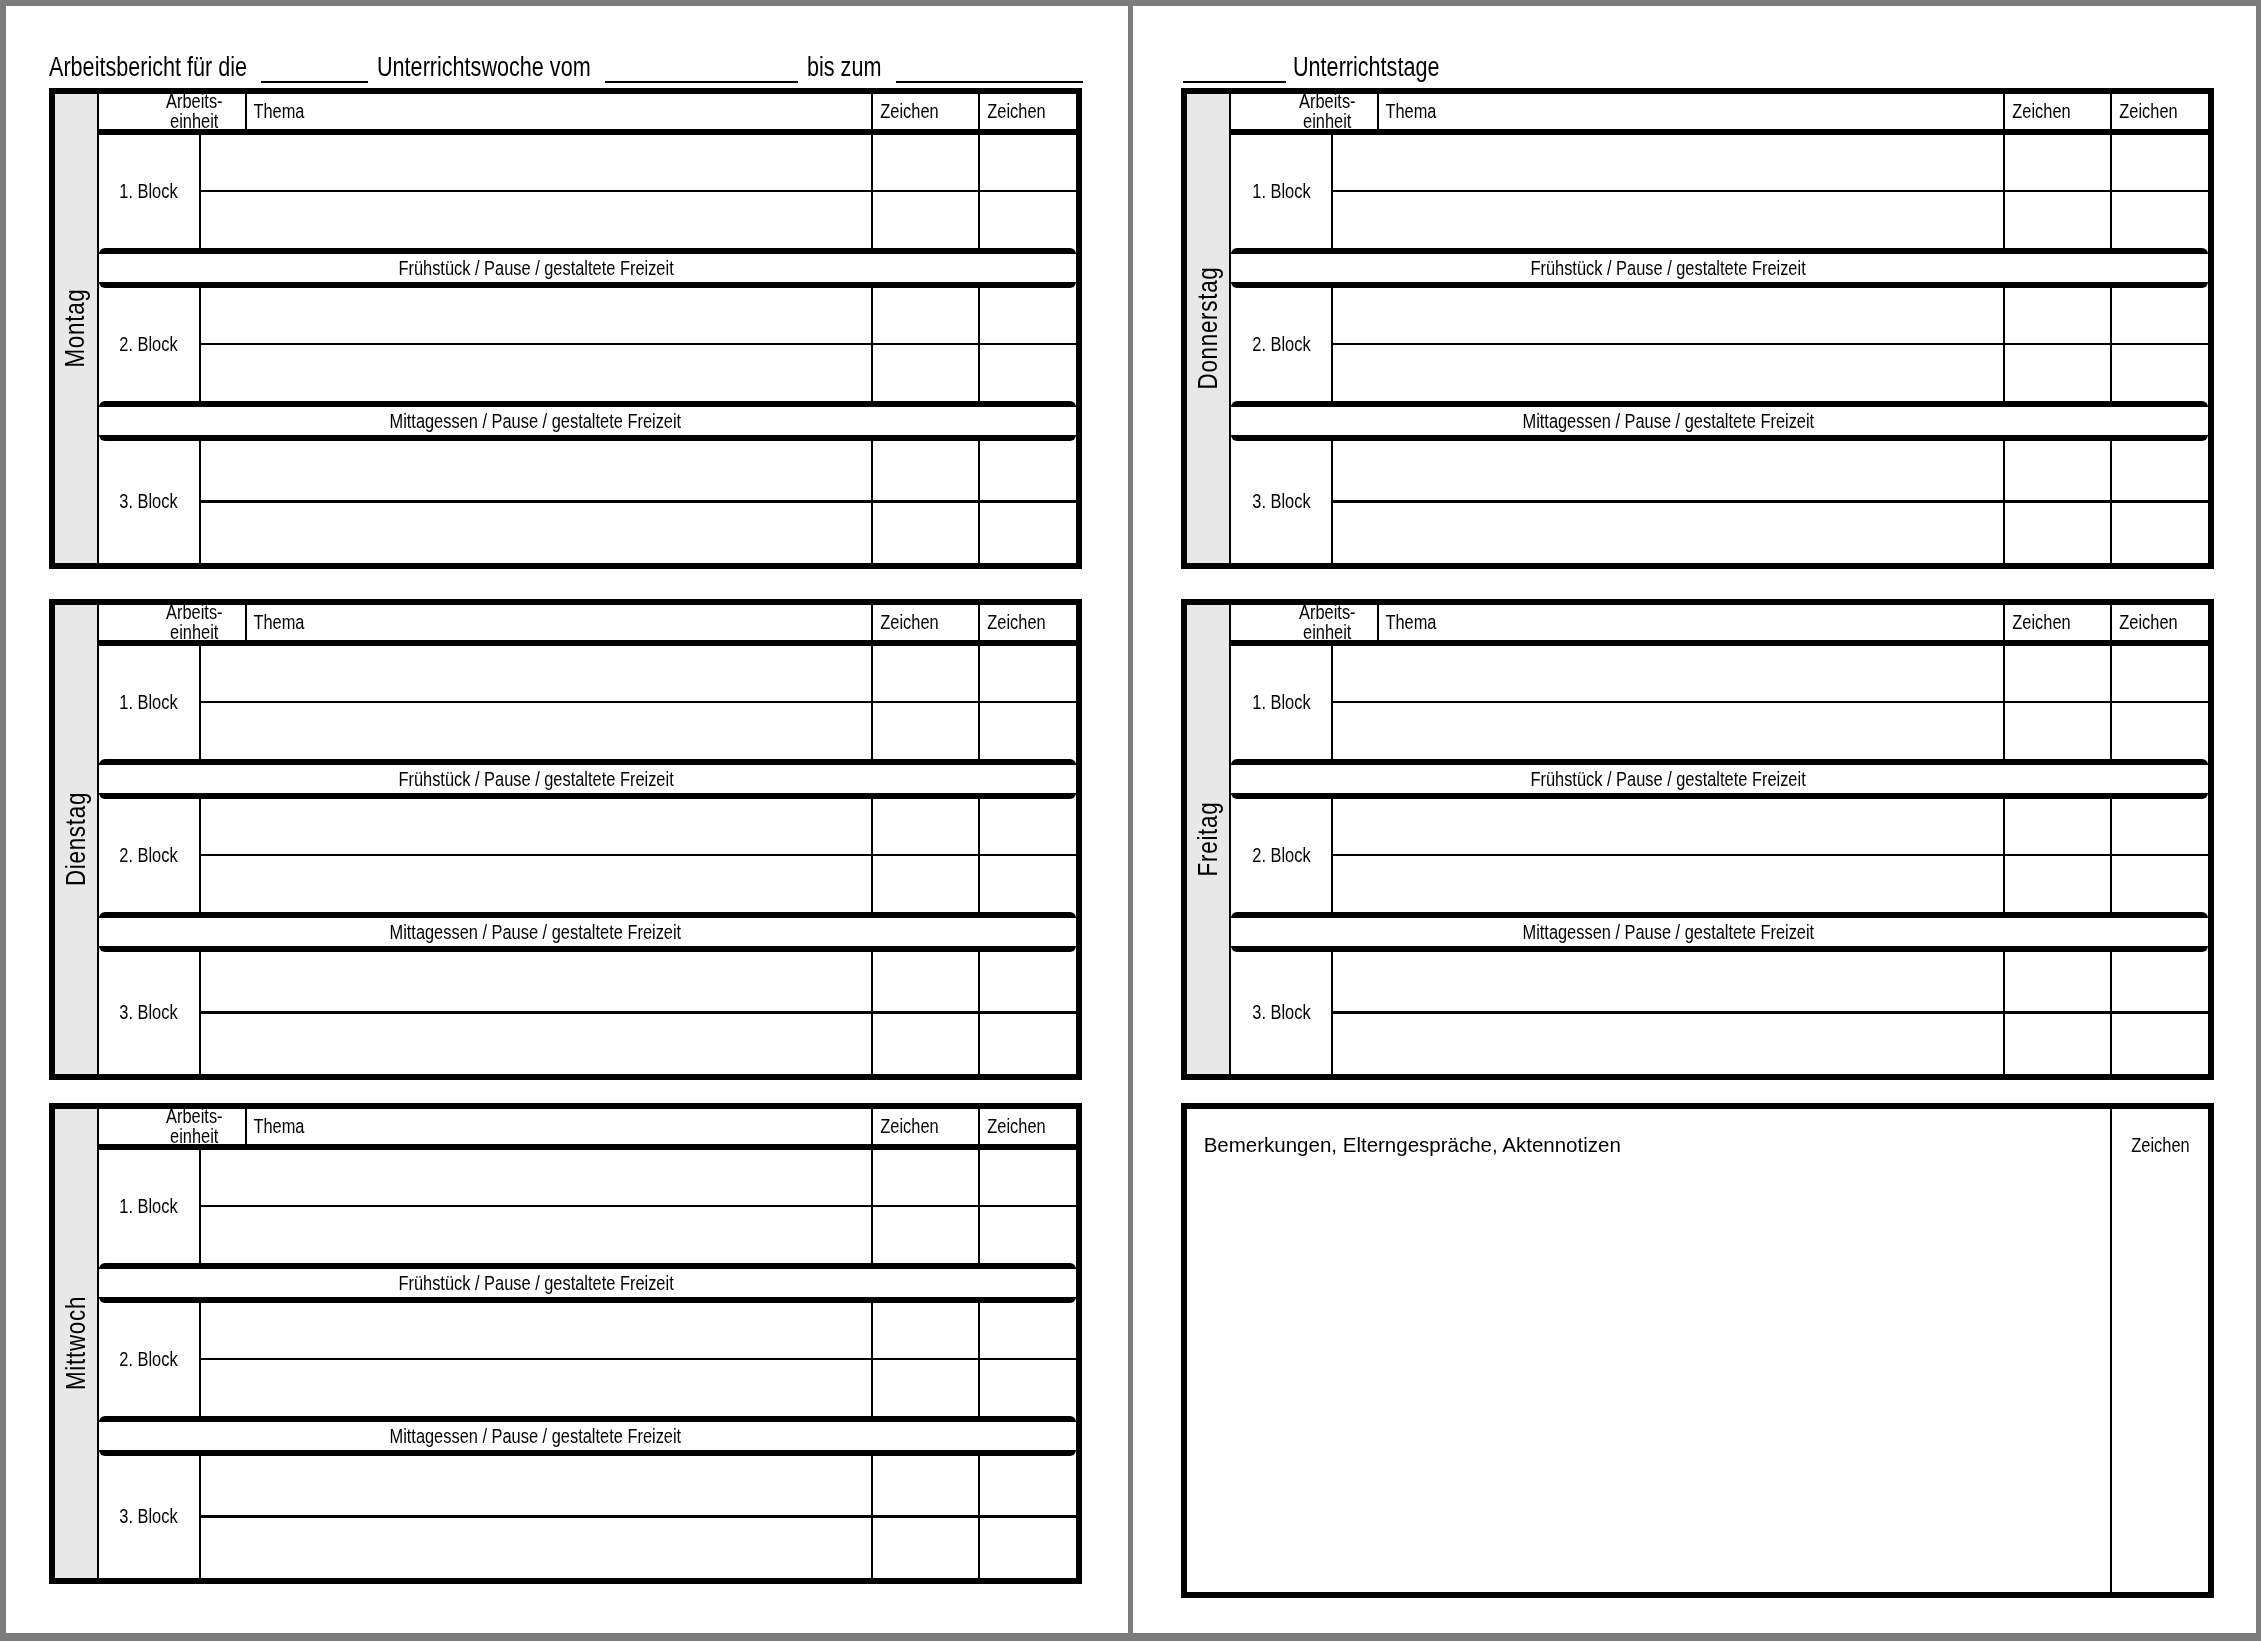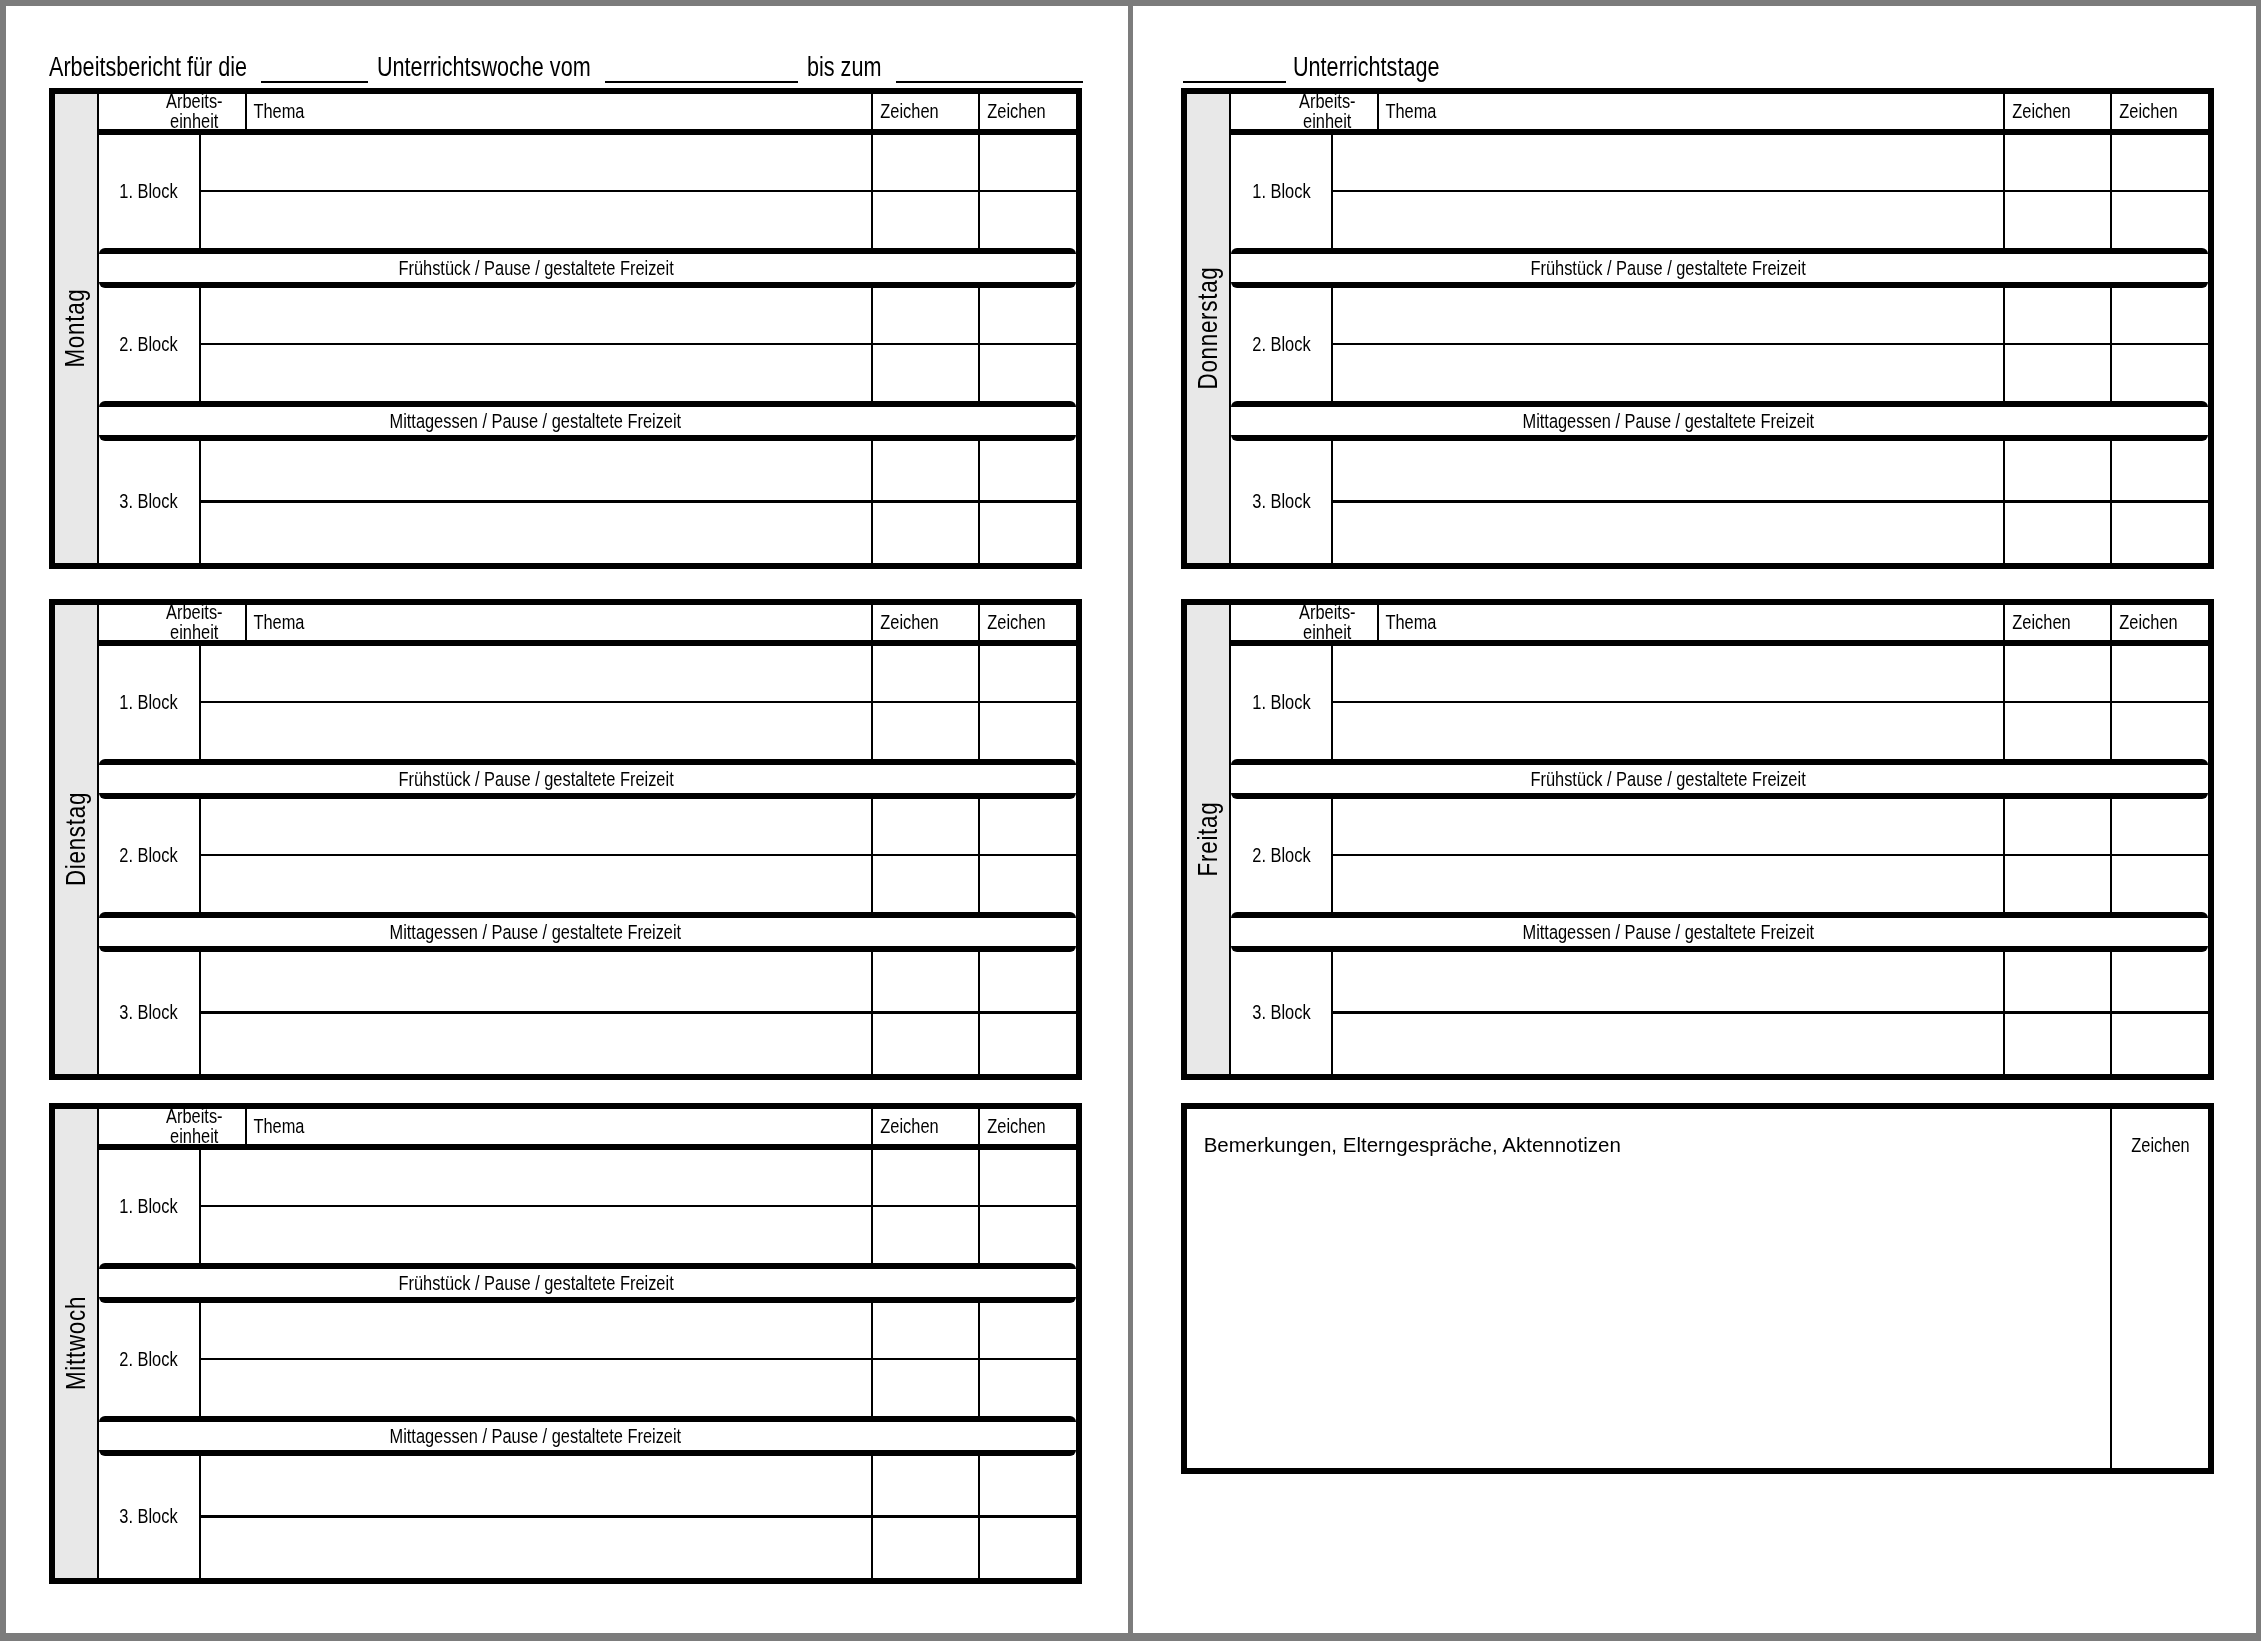--- a/index.html
+++ b/index.html
@@ -107,21 +107,21 @@
     position:absolute;
     left:437px;top:0;bottom:0;width:0;
     display:flex;align-items:center;justify-content:center;
   }
   .bandwrap .cx{font-size:20.5px;}
 
   
   .notes{
     position:absolute;
     left:48px;top:1097px;
-    width:1033px;height:371px;
+    width:1033px;height:495px;
     border:6.5px solid var(--line);
     display:flex;
     background:var(--page);
   }
   .notes-content{flex:1;position:relative;border-right:2.3px solid var(--line);}
   .notes-title{
     position:absolute;left:16.7px;top:36px;
     transform:translateY(-50%);
     font-size:20.5px;
   }

